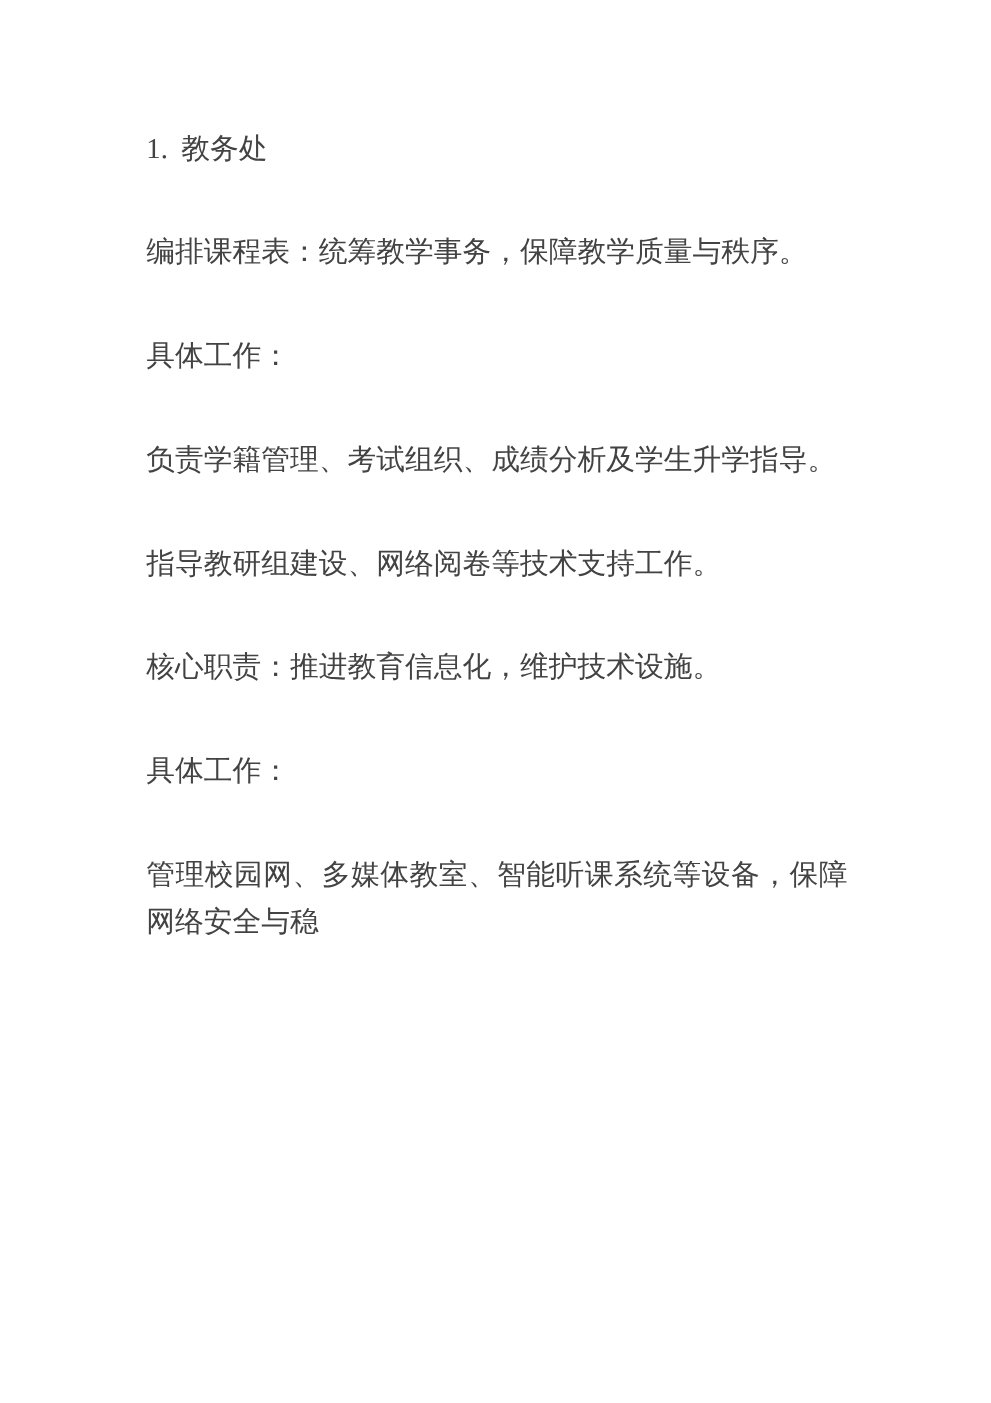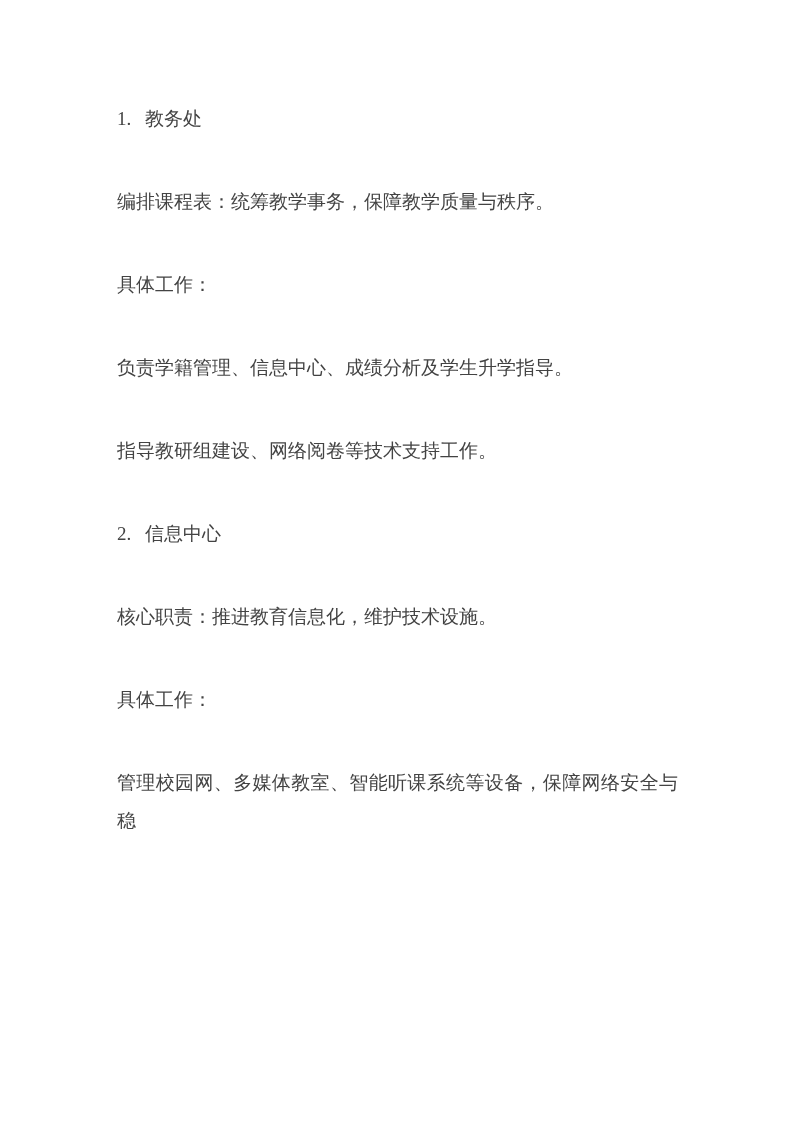--- a/index.html
+++ b/index.html
@@ -16,21 +16,21 @@
     }
     .content {
       position: absolute;
       left: 117px;
       top: 100px;
       width: 573px;
       color: #434343;
       font-family: "Liberation Serif", serif;
     }
     .block {
-      font-size: 19px;
+      font-size: 23px;
       line-height: 38px;
       margin: 0 12px 45px 0;
       text-align: justify;
       letter-spacing: 0;
       word-break: break-all;
     }
     .block.heading {
       text-align: left;
     }
     .heading .num {
@@ -45,25 +45,24 @@
   <div class="content">
 
     <p class="block heading"><span class="num">1.</span><span>教务处</span></p>
 
     <p class="block">编排课程表：统筹教学事务，保障教学质量与秩序。</p>
 
     <p class="block">具体工作：</p>
 
 
 
-    <p class="block">负责学籍管理、信息中心、成绩分析及学生升学指导。</p>
+    <p class="block">负责学籍管理、考试组织、成绩分析及学生升学指导。</p>
 
     <p class="block">指导教研组建设、网络阅卷等技术支持工作。</p>
 
-    <p class="block heading"><span class="num">2.</span><span>信息中心</span></p>
 
     <p class="block">核心职责：推进教育信息化，维护技术设施。</p>
 
     <p class="block">具体工作：</p>
 
     <p class="block">管理校园网、多媒体教室、智能听课系统等设备，保障网络安全与稳</p>
 
   </div>
 </div>
 

